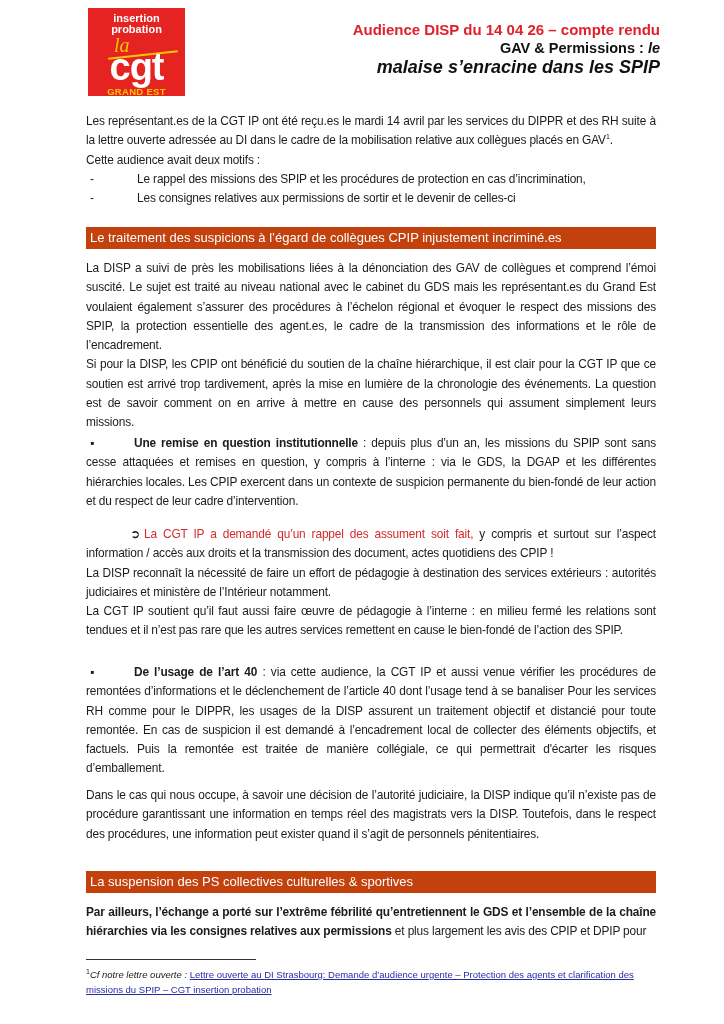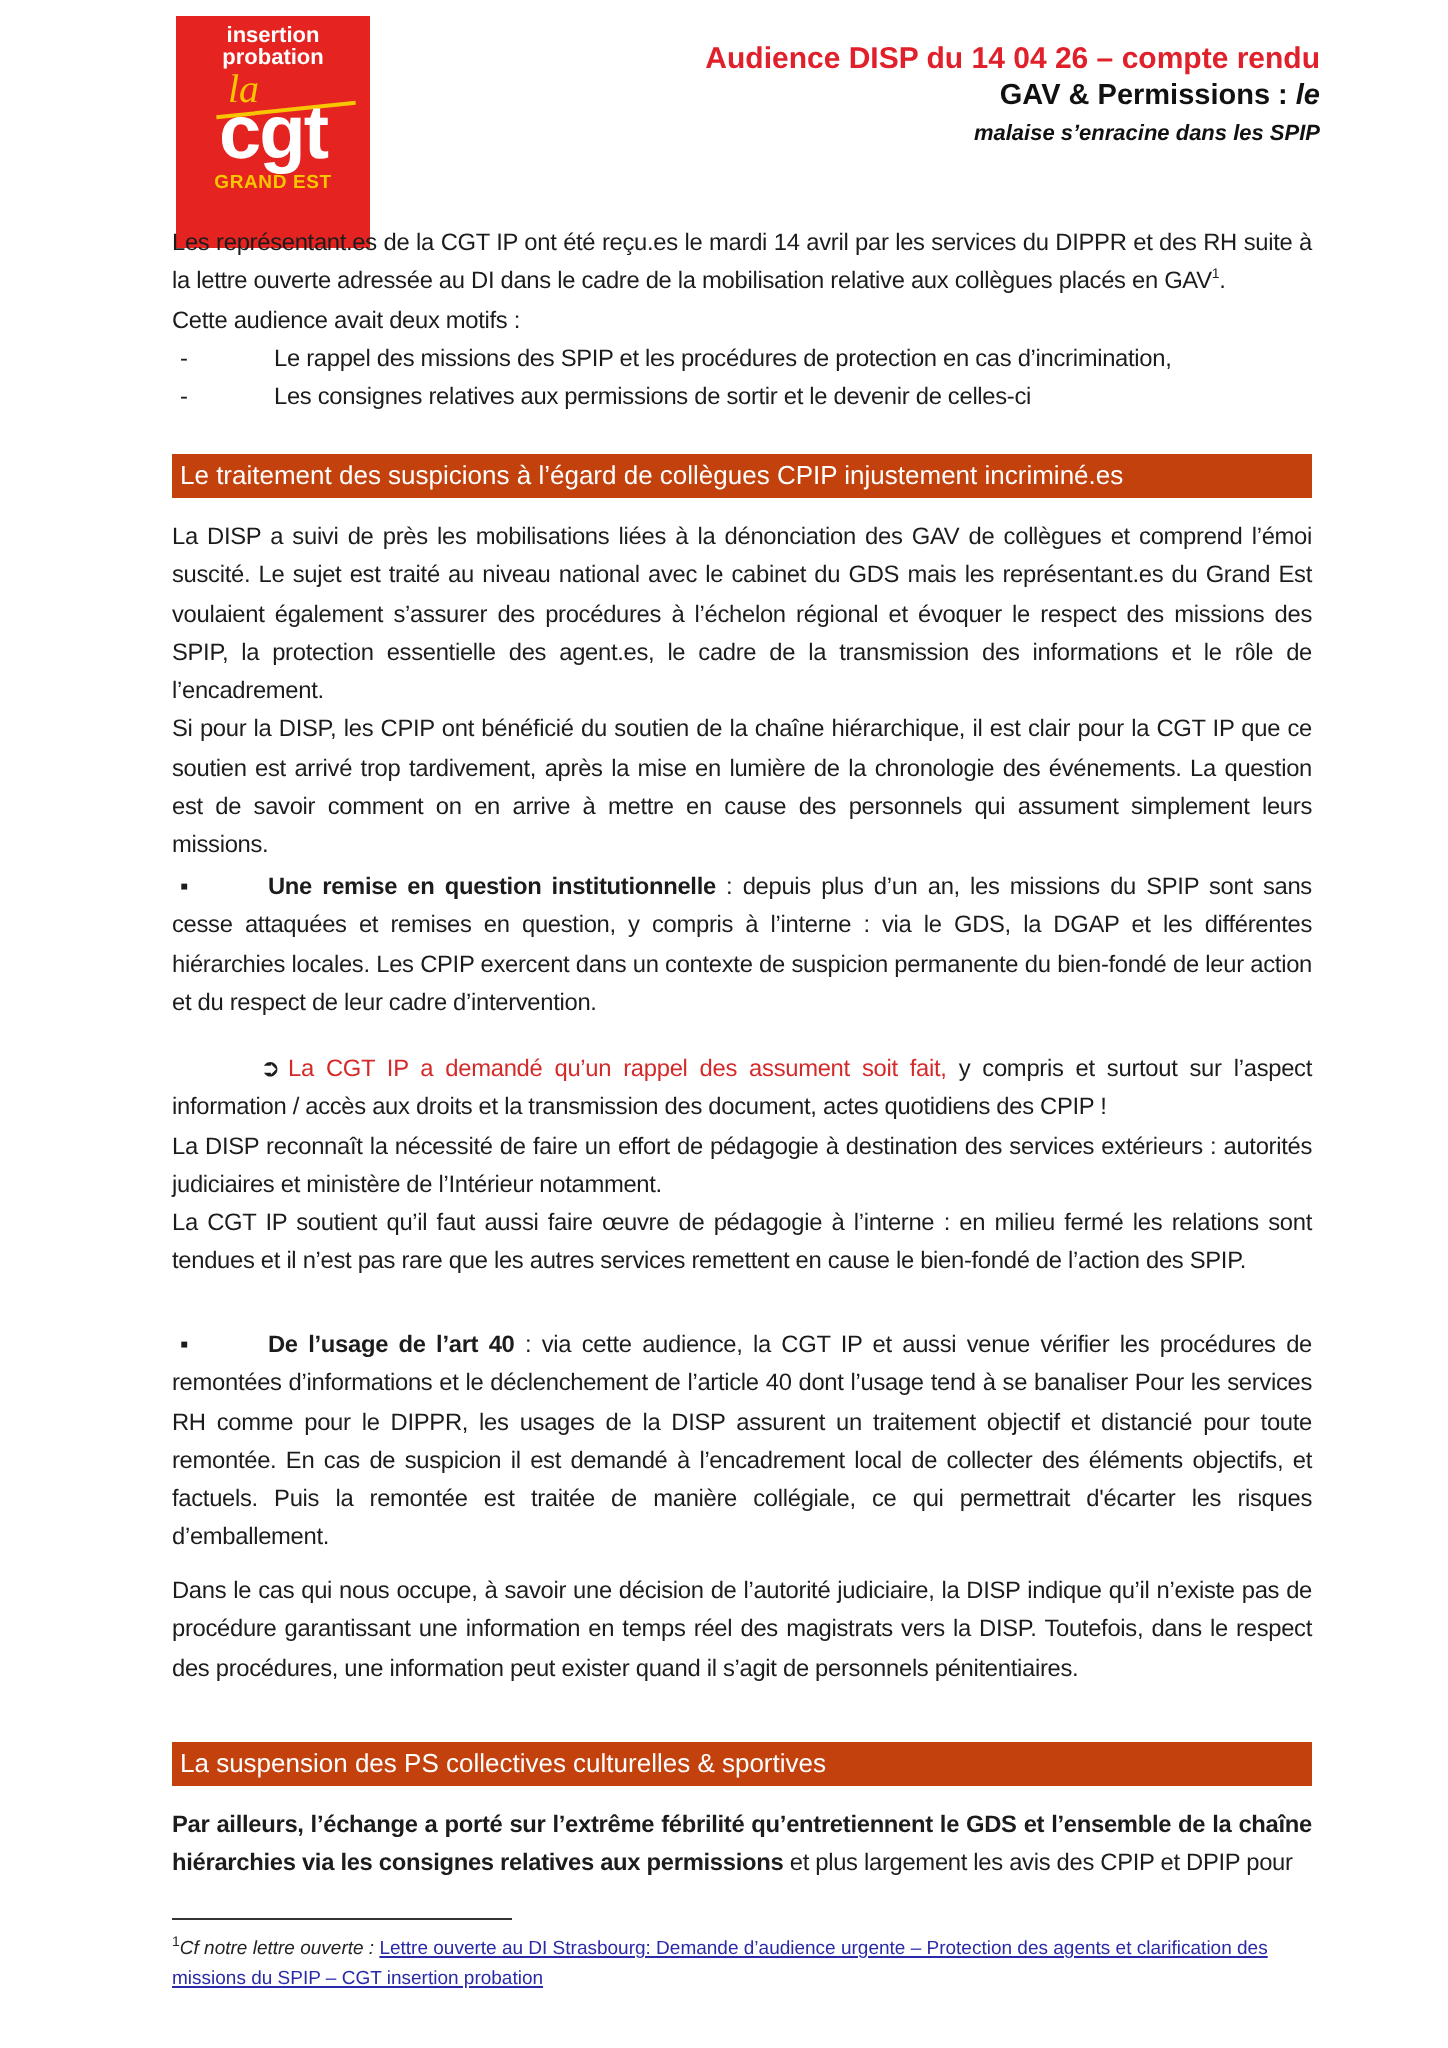--- a/index.html
+++ b/index.html
@@ -1,39 +1,39 @@
 <!DOCTYPE html>
 <html><head>
 <meta charset="utf-8">
 <style>
   html, body { margin: 0; padding: 0; background: #ffffff; }
   body { width: 724px; height: 1024px; position: relative; overflow: hidden;
          font-family: "Liberation Sans", sans-serif; color: #1a1a1a; }
   .page { position: absolute; left: 0; top: 0; width: 724px; height: 1024px; }
 
   
-  .logo { position: absolute; left: 88px; top: 8px; width: 97px; height: 116px;
+  .logo { position: absolute; left: 88px; top: 8px; width: 97px; height: 88px;
           background: #e52421; text-align: center; color: #fff; font-weight: bold; }
   .logo .l1 { position: absolute; left: 0; right: 0; top: 5px; font-size: 11px; line-height: 11px; }
   .logo .l2 { position: absolute; left: 0; right: 0; top: 16px; font-size: 11px; line-height: 11px; }
   .logo .la { position: absolute; left: 26px; top: 28px; font-family: "Liberation Serif", serif;
               font-style: italic; font-weight: normal; color: #f7c600; font-size: 20px; line-height: 18px; }
   .logo .swoosh { position: absolute; left: 20px; top: 46px; width: 70px; height: 2px; background: #f7c600;
                   transform: rotate(-6deg); }
   .logo .cgt { position: absolute; left: 0; right: 0; top: 40px; font-size: 38px; line-height: 38px;
                letter-spacing: -1px; }
   .logo .ge { position: absolute; left: 0; right: 0; top: 79px; font-size: 9.5px; line-height: 10px;
               color: #f7c600; letter-spacing: 0.3px; }
 
   
   .title { position: absolute; right: 64px; top: 20px; text-align: right; font-weight: bold; }
   .title .t1 { color: #e0202a; font-size: 15px; line-height: 19px; }
   .title .t2 { color: #111; font-size: 14.5px; line-height: 19px; }
   .title .t2 i, .title .t3 { font-style: italic; }
-  .title .t3 { color: #111; font-size: 11px; line-height: 19px; }
+  .title .t3 { color: #111; font-size: 18px; line-height: 19px; }
 
   
   .txt { position: absolute; left: 86px; width: 570px; font-family: "Liberation Sans", sans-serif;
          font-size: 11.9px; line-height: 19.3px; text-align: justify; color: #1c1c1c; letter-spacing: -0.15px; }
   .txt p { margin: 0; }
   .bul { display: flex; }
   .bul .m { width: 47px; flex: none; padding-left: 4px; }
   .sup { font-size: 7px; vertical-align: super; line-height: 0; }
   b { font-weight: bold; margin-top: 19px; }
   .red { color: #d42a2a; }

